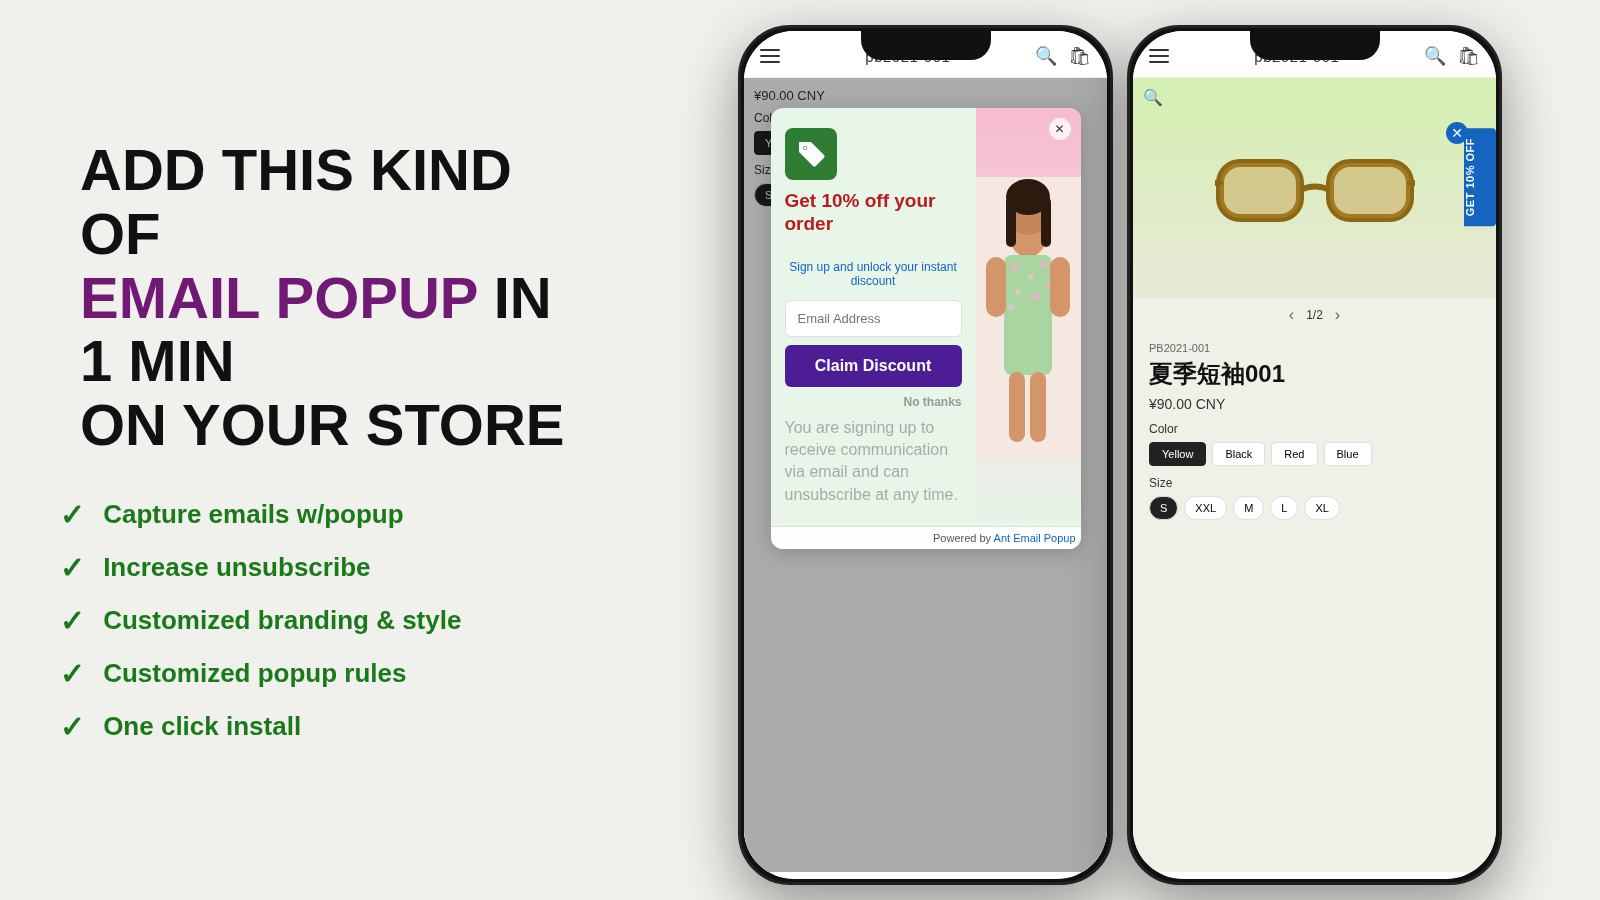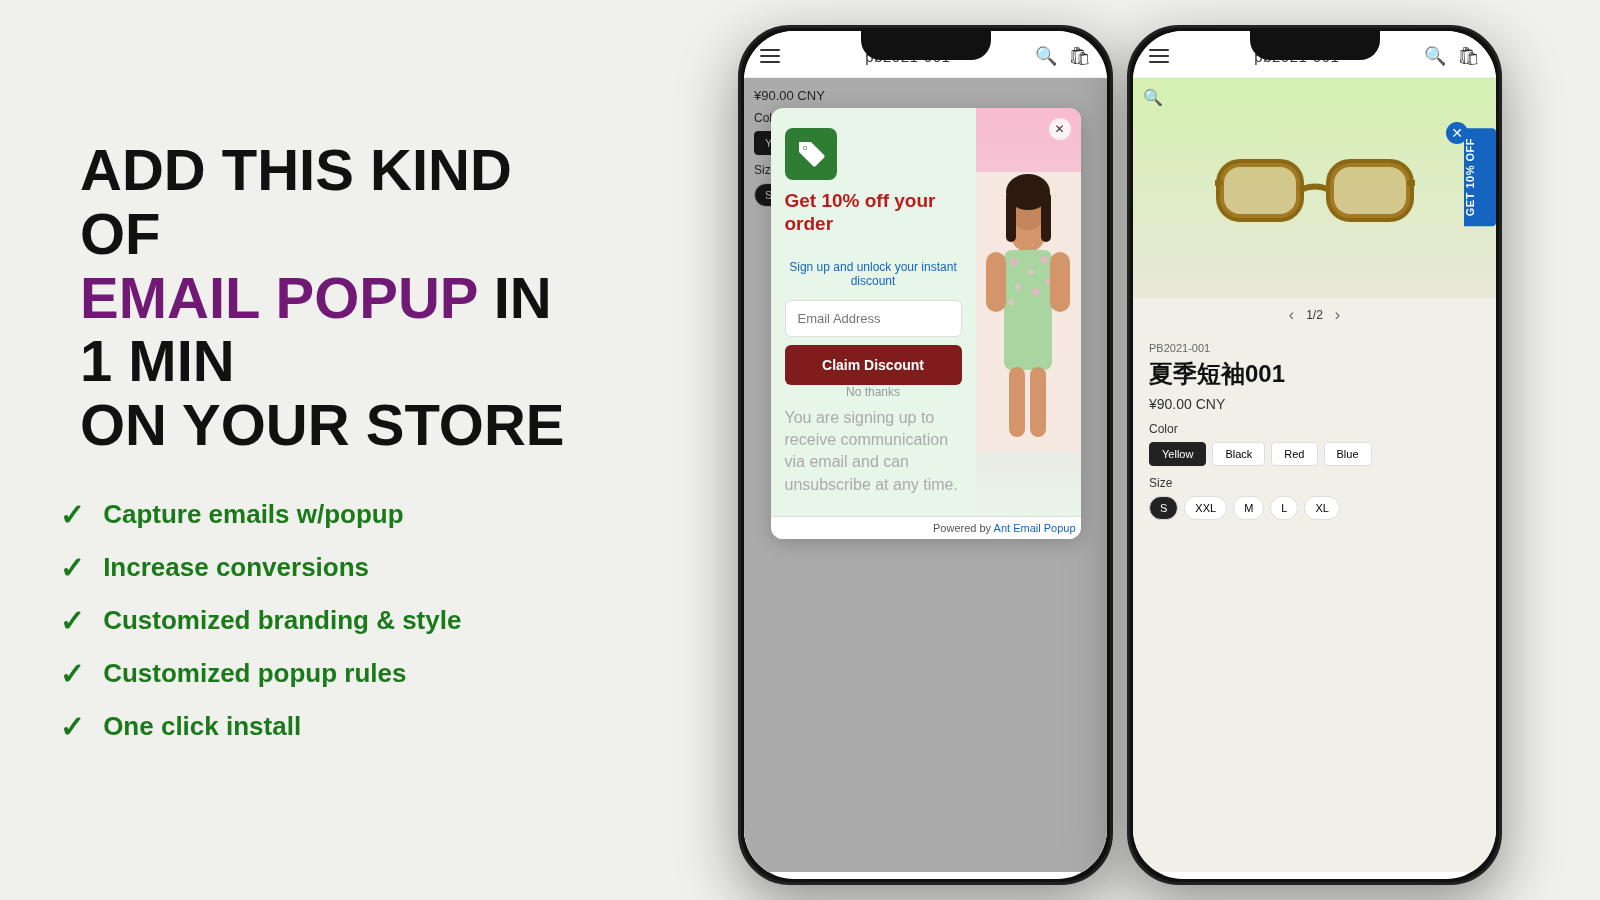--- a/index.html
+++ b/index.html
@@ -281,33 +281,35 @@
       border: 1px solid #ddd;
       border-radius: 6px;
       font-size: 13px;
       color: #999;
       background: #fff;
       margin-bottom: 8px;
     }
     .popup-btn {
       width: 100%;
       padding: 12px;
-      background: #7f1d1d;
+      background: #4c1d95;
       color: #fff;
       border: none;
       border-radius: 6px;
-      font-size: 14px;
+      font-size: 16px;
       font-weight: 700;
       cursor: pointer;
+      margin-bottom: 8px;
     }
     .popup-no-thanks {
-      text-align: center;
+      text-align: right;
       font-size: 12px;
       color: #999;
       margin-bottom: 8px;
+      font-weight: bold;
     }
     .popup-disclaimer {
       font-size: 16px;
       color: #aaa;
       line-height: 1.4;
     }
     .popup-right {
       width: 105px;
       overflow: hidden;
       position: relative;
@@ -506,21 +508,21 @@
     <span class="highlight">EMAIL POPUP</span><span> IN 1 MIN</span><br>
     <span>ON YOUR STORE</span>
   </h1>
   <ul class="features-list">
     <li>
       <span class="check-icon">✓</span>
       <span>Capture emails w/popup</span>
     </li>
     <li>
       <span class="check-icon">✓</span>
-      <span>Increase conversions</span>
+      <span>Increase unsubscribe</span>
     </li>
     <li>
       <span class="check-icon">✓</span>
       <span>Customized branding &amp; style</span>
     </li>
     <li>
       <span class="check-icon">✓</span>
       <span>Customized popup rules</span>
     </li>
     <li>

